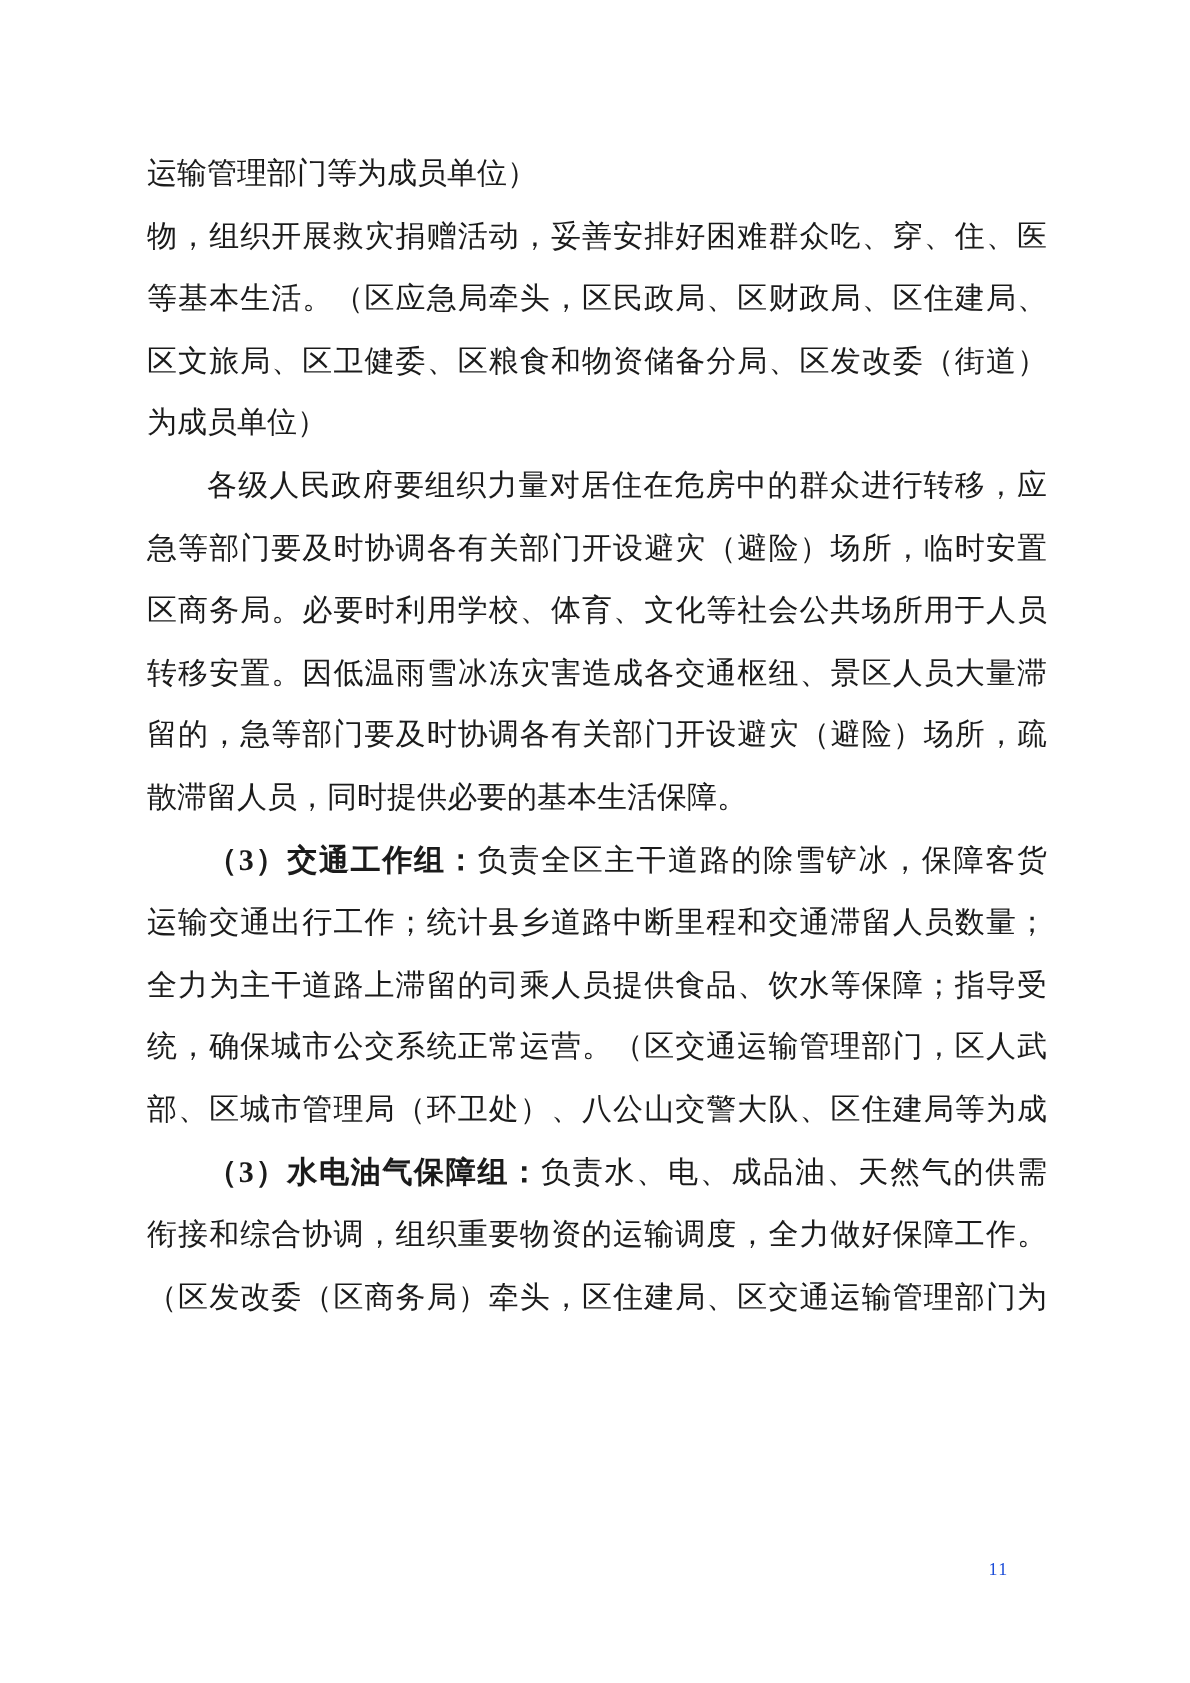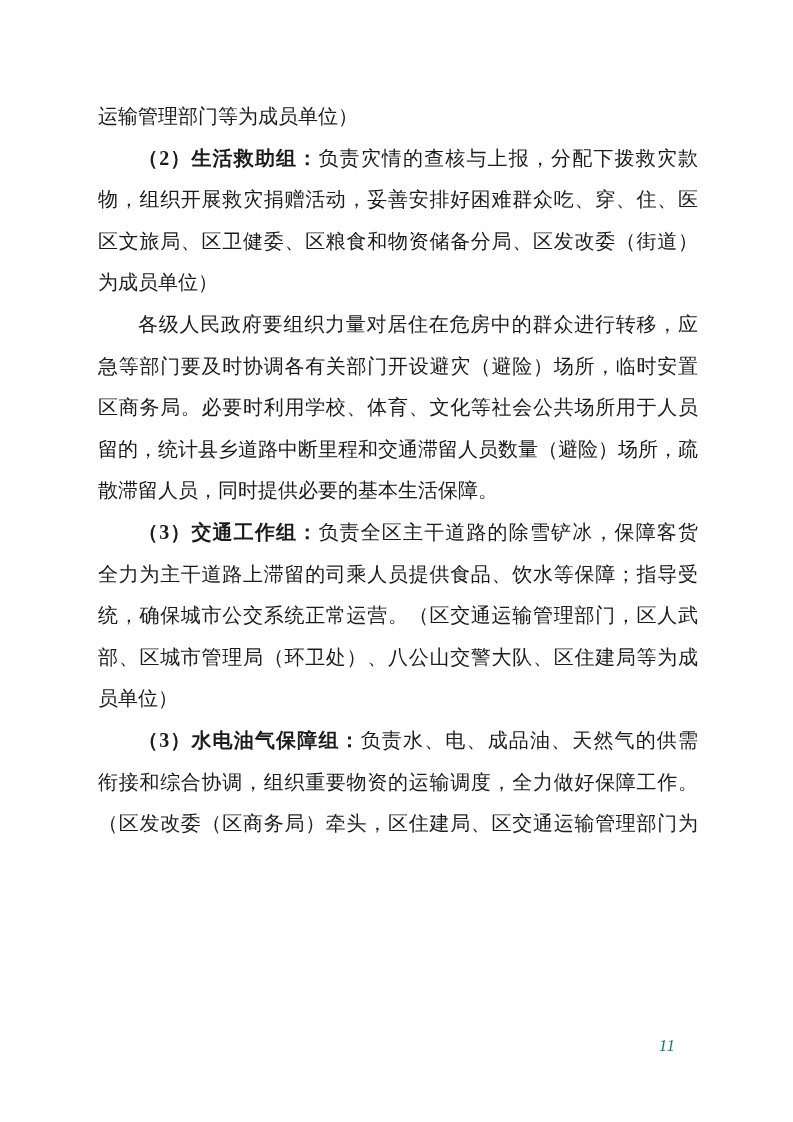--- a/index.html
+++ b/index.html
@@ -42,47 +42,47 @@
   .text-line.indent {
     text-indent: 40px;
   }
   .lead {
     font-weight: bold;
   }
   .page-number {
     position: absolute;
     left: 659px;
     top: 1036px;
-    font-size: 16px;
+    font-size: 12px;
     line-height: 20px;
-    color: #0f766e;
+    color: #1d4ed8;
     letter-spacing: 1px;
-    font-style: italic;
   }
 </style>
 </head>
 <body>
 
 <div class="doc-page">
 
   <div class="text-block" id="text-block">
       <div class="text-line no-fill"><span class="body-text">运输管理部门等为成员单位）</span></div>
-      <div class="text-line indent"><span class="lead">（2）生活救助组：</span><span class="body-text">负责灾情的查核与上报，分配下拨救灾款</span></div>
       <div class="text-line"><span class="body-text">物，组织开展救灾捐赠活动，妥善安排好困难群众吃、穿、住、医</span></div>
+      <div class="text-line"><span class="body-text">等基本生活。（区应急局牵头，区民政局、区财政局、区住建局、</span></div>
       <div class="text-line"><span class="body-text">区文旅局、区卫健委、区粮食和物资储备分局、区发改委（街道）</span></div>
       <div class="text-line no-fill"><span class="body-text">为成员单位）</span></div>
       <div class="text-line indent"><span class="body-text">各级人民政府要组织力量对居住在危房中的群众进行转移，应</span></div>
       <div class="text-line"><span class="body-text">急等部门要及时协调各有关部门开设避灾（避险）场所，临时安置</span></div>
       <div class="text-line"><span class="body-text">区商务局。必要时利用学校、体育、文化等社会公共场所用于人员</span></div>
-      <div class="text-line"><span class="body-text">留的，统计县乡道路中断里程和交通滞留人员数量（避险）场所，疏</span></div>
+      <div class="text-line"><span class="body-text">转移安置。因低温雨雪冰冻灾害造成各交通枢纽、景区人员大量滞</span></div>
+      <div class="text-line"><span class="body-text">留的，急等部门要及时协调各有关部门开设避灾（避险）场所，疏</span></div>
       <div class="text-line no-fill"><span class="body-text">散滞留人员，同时提供必要的基本生活保障。</span></div>
       <div class="text-line indent"><span class="lead">（3）交通工作组：</span><span class="body-text">负责全区主干道路的除雪铲冰，保障客货</span></div>
+      <div class="text-line"><span class="body-text">运输交通出行工作；统计县乡道路中断里程和交通滞留人员数量；</span></div>
       <div class="text-line"><span class="body-text">全力为主干道路上滞留的司乘人员提供食品、饮水等保障；指导受</span></div>
       <div class="text-line"><span class="body-text">统，确保城市公交系统正常运营。（区交通运输管理部门，区人武</span></div>
       <div class="text-line"><span class="body-text">部、区城市管理局（环卫处）、八公山交警大队、区住建局等为成</span></div>
-      <div class="text-line no-fill"><span class="body-text">员单位）</span></div>
       <div class="text-line indent"><span class="lead">（3）水电油气保障组：</span><span class="body-text">负责水、电、成品油、天然气的供需</span></div>
       <div class="text-line"><span class="body-text">衔接和综合协调，组织重要物资的运输调度，全力做好保障工作。</span></div>
       <div class="text-line"><span class="body-text">（区发改委（区商务局）牵头，区住建局、区交通运输管理部门为</span></div>
     </div>
 
   <div class="page-number">11</div>
 </div>
 
 </body></html>

